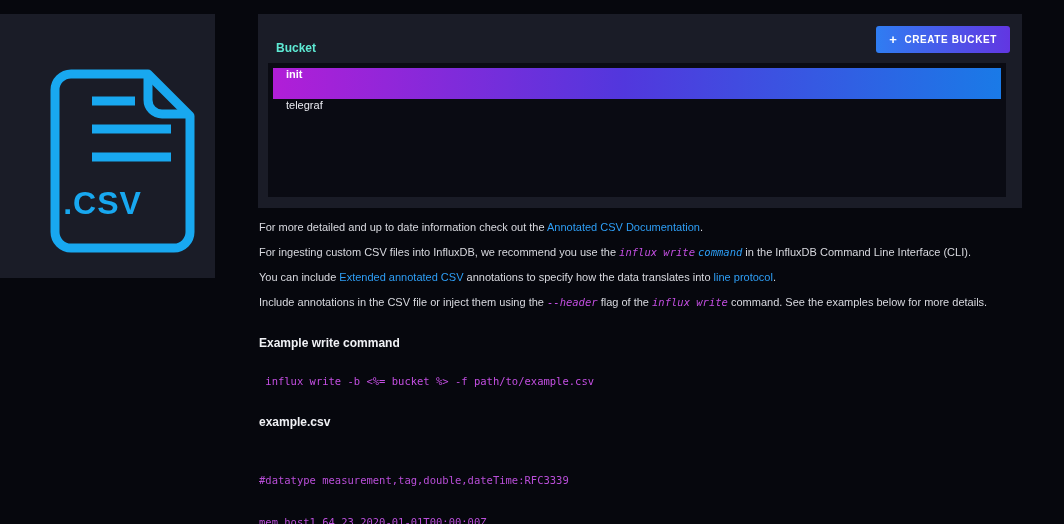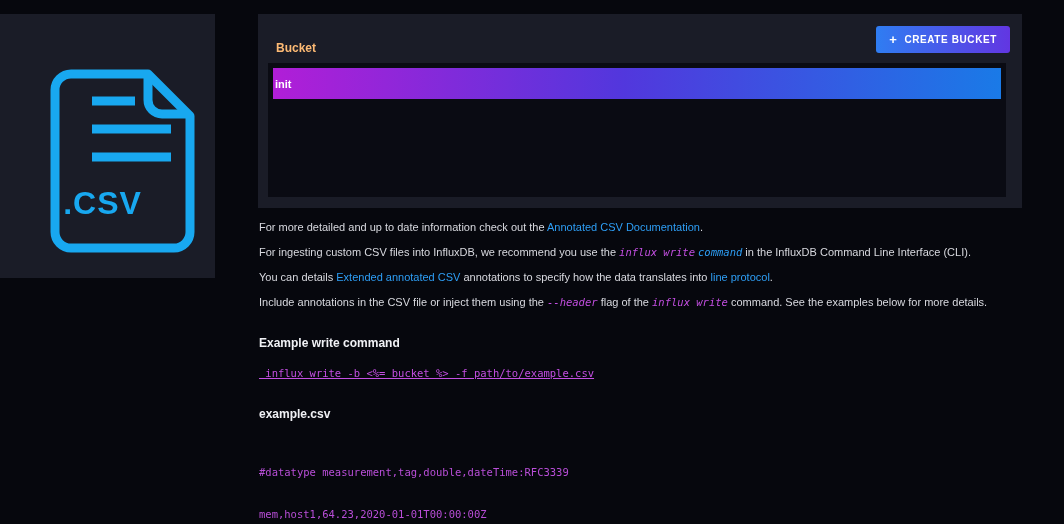--- a/index.html
+++ b/index.html
@@ -28,42 +28,42 @@
   }
 
   
   .bucket-panel {
     position: absolute; left: 258px; top: 14px;
     width: 764px; height: 194px;
     background: #1a1c27;
   }
   .panel-title {
     position: absolute; left: 18px; top: 27px;
-    font-size: 12px; font-weight: bold; color: #fdba74;
+    font-size: 12px; font-weight: bold; color: #5eead4;
   }
   .create-btn {
     position: absolute; right: 12px; top: 12px;
     height: 27px; padding: 0 13px;
     display: flex; align-items: center; gap: 7px;
     background: linear-gradient(90deg, #2f7df2 0%, #6236e2 100%);
     color: #ffffff; font-size: 10px; font-weight: bold; letter-spacing: 0.6px;
     border: none; border-radius: 3px; cursor: pointer;
     font-family: "Liberation Sans", sans-serif;
   }
   .create-btn .plus { font-size: 13px; font-weight: bold; line-height: 1; }
   .bucket-list {
     position: absolute; left: 10px; right: 16px; top: 49px;
     height: 134px;
     background: #0a0b13;
     padding: 5px;
   }
   .bucket-row {
     height: 30px;
-    display: flex; align-items: center;
-    padding-left: 2px;
+    display: flex; align-items: flex-start;
+    padding-left: 13px;
     font-size: 11px; color: #e9eaf0;
     cursor: pointer;
   }
   .bucket-row.selected {
     height: 31px;
     background: linear-gradient(90deg, #b11ed7 0%, #5237dd 48%, #1a7ae7 100%);
     font-weight: bold; color: #ffffff;
   }
 
   
@@ -84,26 +84,25 @@
     color: #c44fe2;
     font-style: italic;
   }
   a.icode { color: #2e9ef5; }
   .sub-heading {
     font-size: 12px; font-weight: bold; color: #f0f1f5;
     line-height: 13px;
     margin: 28px 0 0 0;
   }
   .cmd-line {
-    margin-top: 17px;
+    margin-top: 25px;
     font-family: "DejaVu Sans Mono", monospace;
     font-size: 10.5px; line-height: 13px;
     color: #c44fe2;
     white-space: pre;
-    text-decoration: underline;
   }
   .csv-block {
     margin-top: 16px;
     font-family: "DejaVu Sans Mono", monospace;
     font-size: 10.5px; line-height: 14px;
     color: #b94ed8;
     white-space: pre;
   }
 </style>
 </head>
@@ -125,29 +124,32 @@
 <div class="bucket-panel">
   <div class="panel-title">Bucket</div>
   <button class="create-btn">
       <span class="plus">+</span>
       <span>CREATE BUCKET</span>
     </button>
   <div class="bucket-list">
     <div class="bucket-row selected">
         <span>init</span>
       </div>
+    <div class="bucket-row">
+        <span>telegraf</span>
+      </div>
   </div>
 </div>
 
 <div class="content">
   <p><span>For more detailed and up to date information check out the </span><a class="link">Annotated CSV Documentation</a><span>.</span></p>
 
   <p><span>For ingesting custom CSV files into InfluxDB, we recommend you use the </span><span class="icode">influx write</span><span> </span><a class="icode">command</a><span> in the InfluxDB Command Line Interface (CLI).</span></p>
 
-  <p><span>You can details </span><a class="link">Extended annotated CSV</a><span> annotations to specify how the data translates into </span><a class="link">line protocol</a><span>.</span></p>
+  <p><span>You can include </span><a class="link">Extended annotated CSV</a><span> annotations to specify how the data translates into </span><a class="link">line protocol</a><span>.</span></p>
 
   <p><span>Include annotations in the CSV file or inject them using the </span><span class="icode">--header</span><span> flag of the </span><span class="icode">influx write</span><span> command. See the examples below for more details.</span></p>
 
   <div class="sub-heading">Example write command</div>
 
   <div class="cmd-line"> influx write -b &lt;%= bucket %&gt; -f path/to/example.csv</div>
 
   <div class="sub-heading">example.csv</div>
 
   <div class="csv-block">

